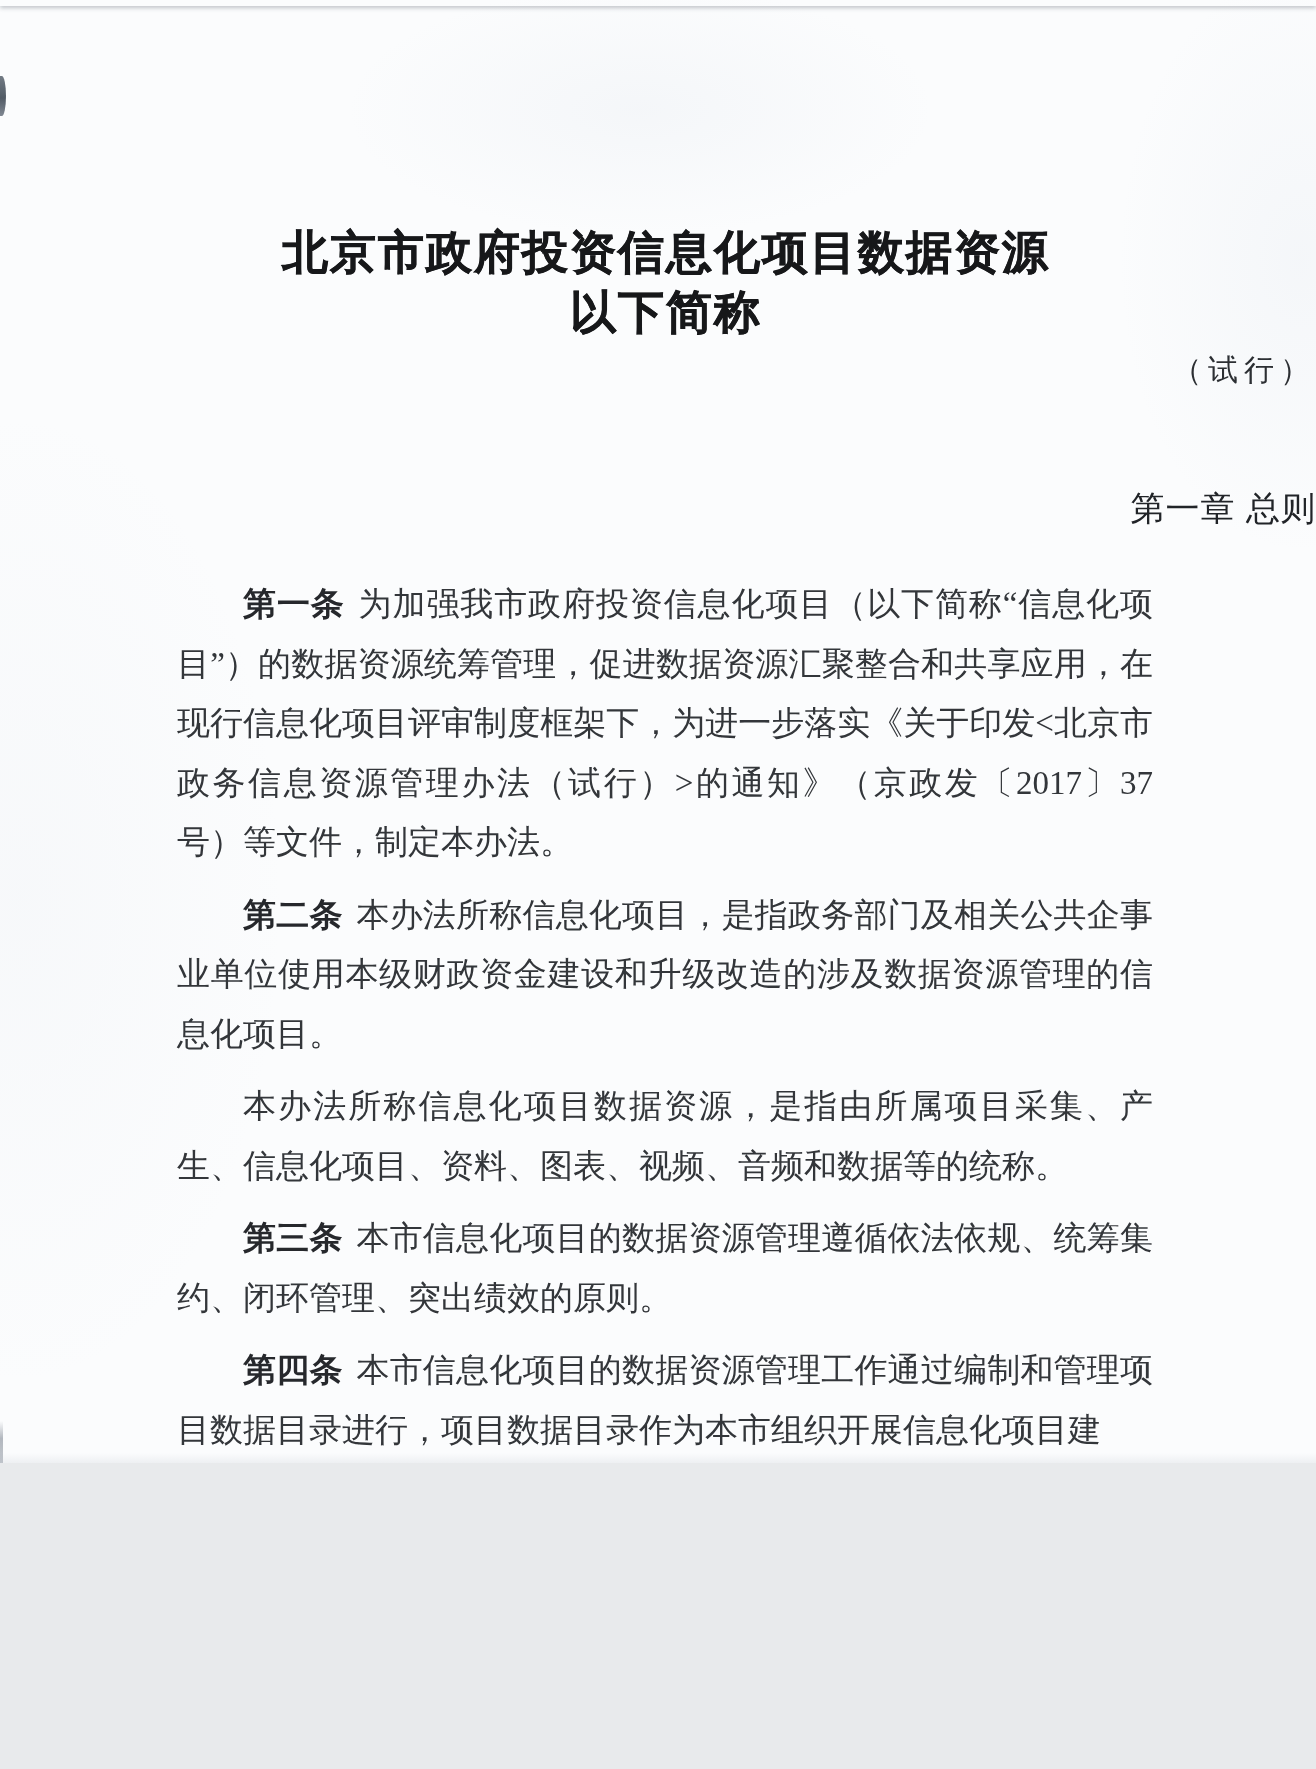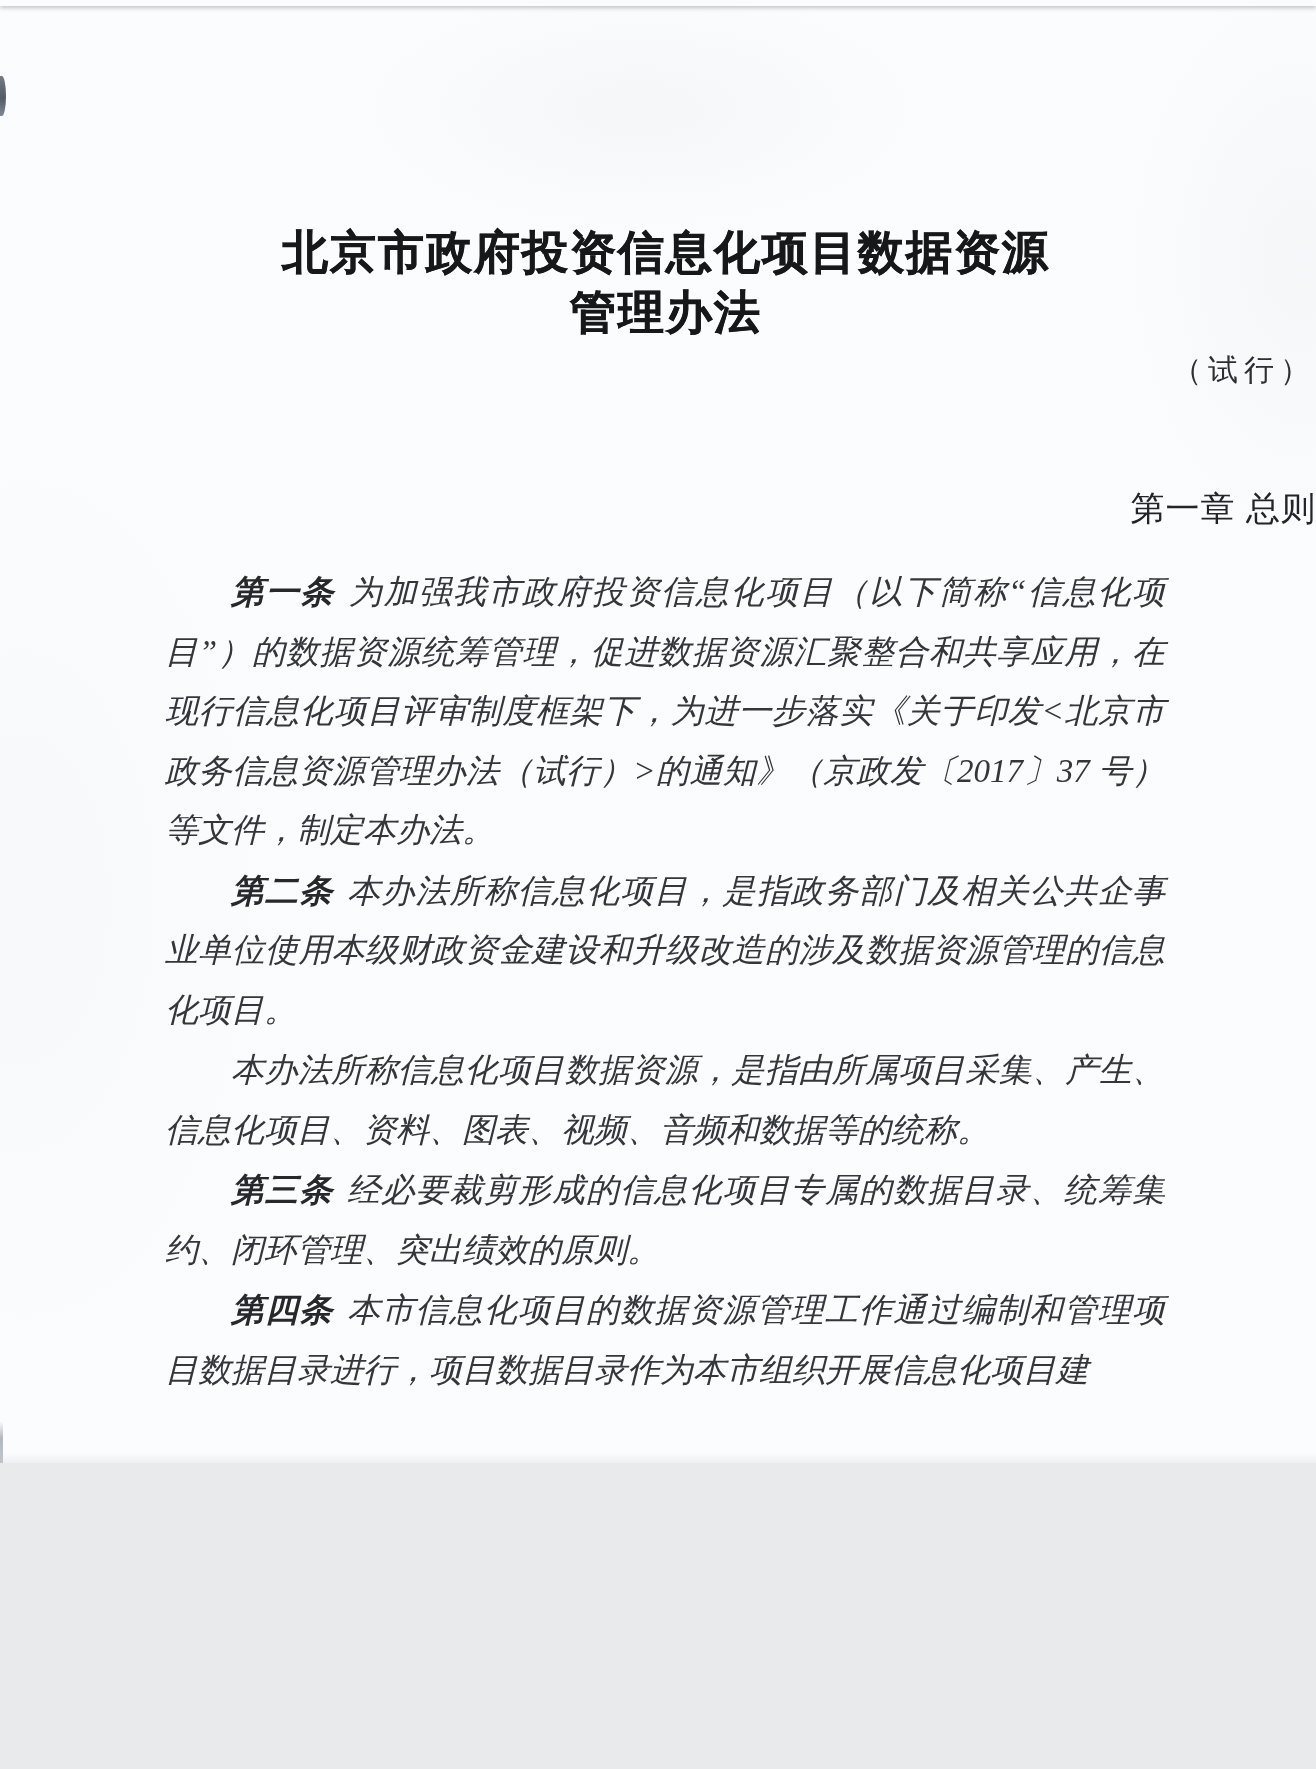--- a/index.html
+++ b/index.html
@@ -89,24 +89,23 @@
     position: absolute;
     top: 562px; left: 165px;
     width: 1000px;
     font-size: 33px;
     line-height: 59.5px;
     text-align: justify;
     text-justify: inter-ideograph;
     color: #33363a;
   }
   .body-text p {
-    margin: 0;
+    margin: 12px;
     padding: 0;
     text-indent: 2em;
-    font-style: italic;
   }
   .article-lead {
     font-family: "Liberation Sans", "DejaVu Sans", sans-serif;
     font-weight: 700;
     color: #26282c;
     margin-right: 0.42em;
   }
   .article-lead:empty { margin-right: 0; }
   .page-number {
     position: absolute;
@@ -122,30 +121,30 @@
 
 <div class="page">
 
   <div class="top-scan-edge"></div>
   <div class="left-edge-mark"></div>
   <div class="left-edge-streak"></div>
   <div class="bottom-edge-shade"></div>
 
   <div class="doc-title">
     <div>北京市政府投资信息化项目数据资源</div>
-    <div>管理办法</div>
+    <div>以下简称</div>
   </div>
 
   <div class="doc-subtitle">（试行）</div>
 
   <div class="chapter-heading">第一章 总则</div>
 
   <div class="body-text">
     <p><span class="article-lead">第一条</span><span>为加强我市政府投资信息化项目（以下简称“信息化项目”）的数据资源统筹管理，促进数据资源汇聚整合和共享应用，在现行信息化项目评审制度框架下，为进一步落实《关于印发&lt;北京市政务信息资源管理办法（试行）&gt;的通知》（京政发〔2017〕37 号）等文件，制定本办法。</span></p>
     <p><span class="article-lead">第二条</span><span>本办法所称信息化项目，是指政务部门及相关公共企事业单位使用本级财政资金建设和升级改造的涉及数据资源管理的信息化项目。</span></p>
     <p><span class="article-lead"></span><span>本办法所称信息化项目数据资源，是指由所属项目采集、产生、信息化项目、资料、图表、视频、音频和数据等的统称。</span></p>
-    <p><span class="article-lead">第三条</span><span>经必要裁剪形成的信息化项目专属的数据目录、统筹集约、闭环管理、突出绩效的原则。</span></p>
+    <p><span class="article-lead">第三条</span><span>本市信息化项目的数据资源管理遵循依法依规、统筹集约、闭环管理、突出绩效的原则。</span></p>
     <p><span class="article-lead">第四条</span><span>本市信息化项目的数据资源管理工作通过编制和管理项目数据目录进行，项目数据目录作为本市组织开展信息化项目建</span></p>
   </div>
 
   <div class="page-number">— 2 —</div>
 
 </div>
 
 </body></html>

